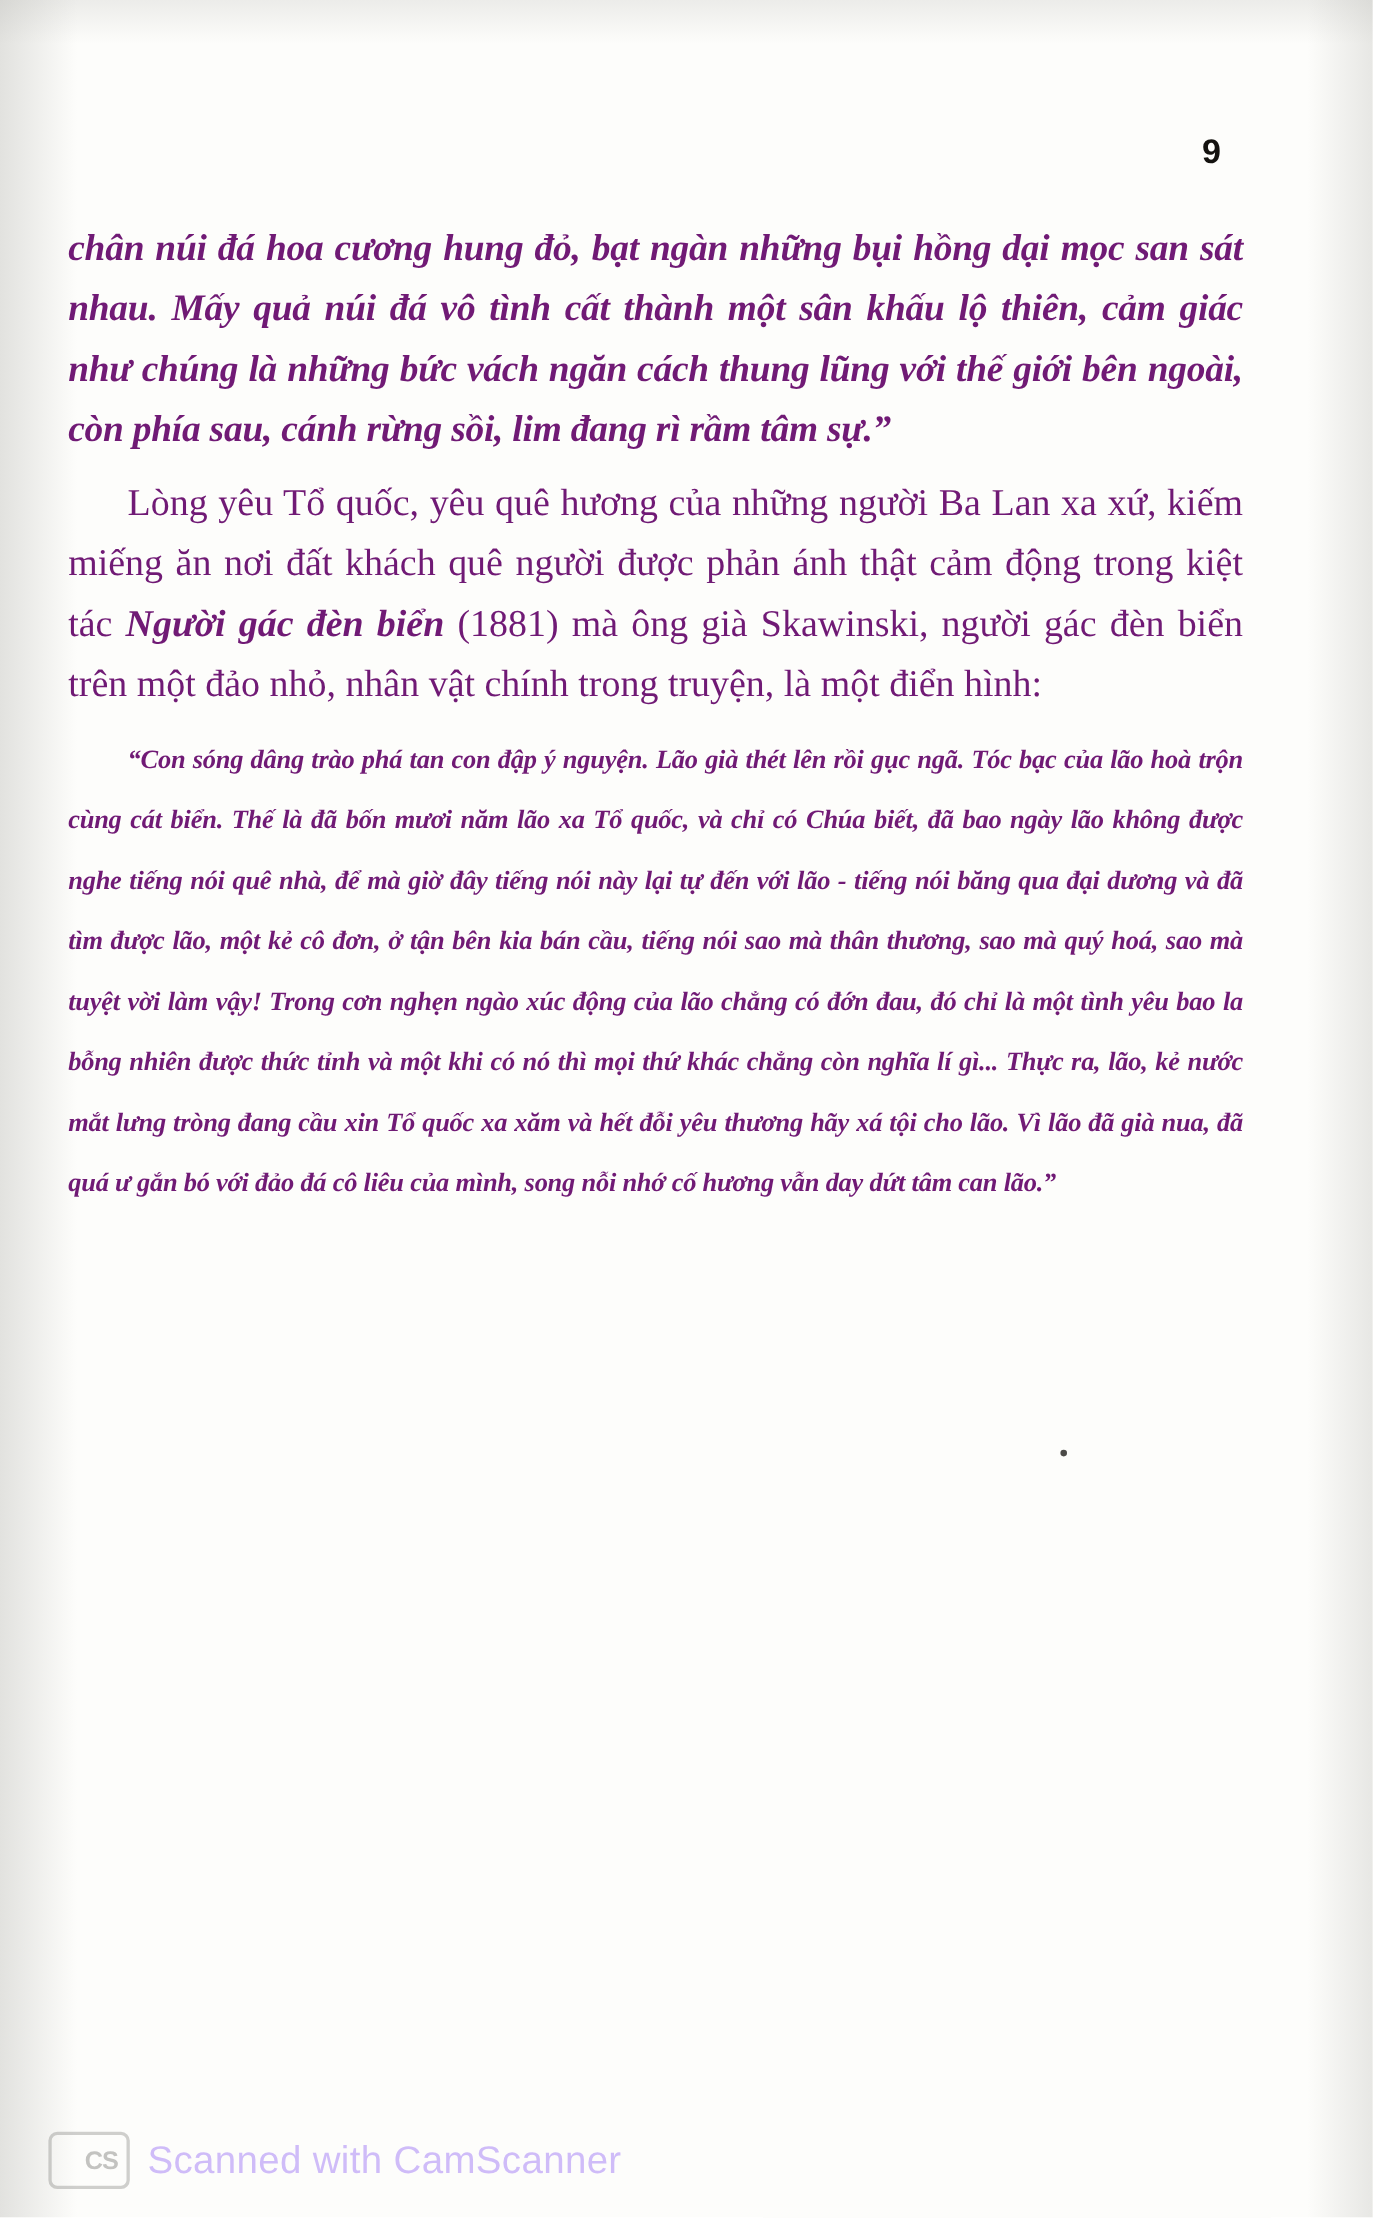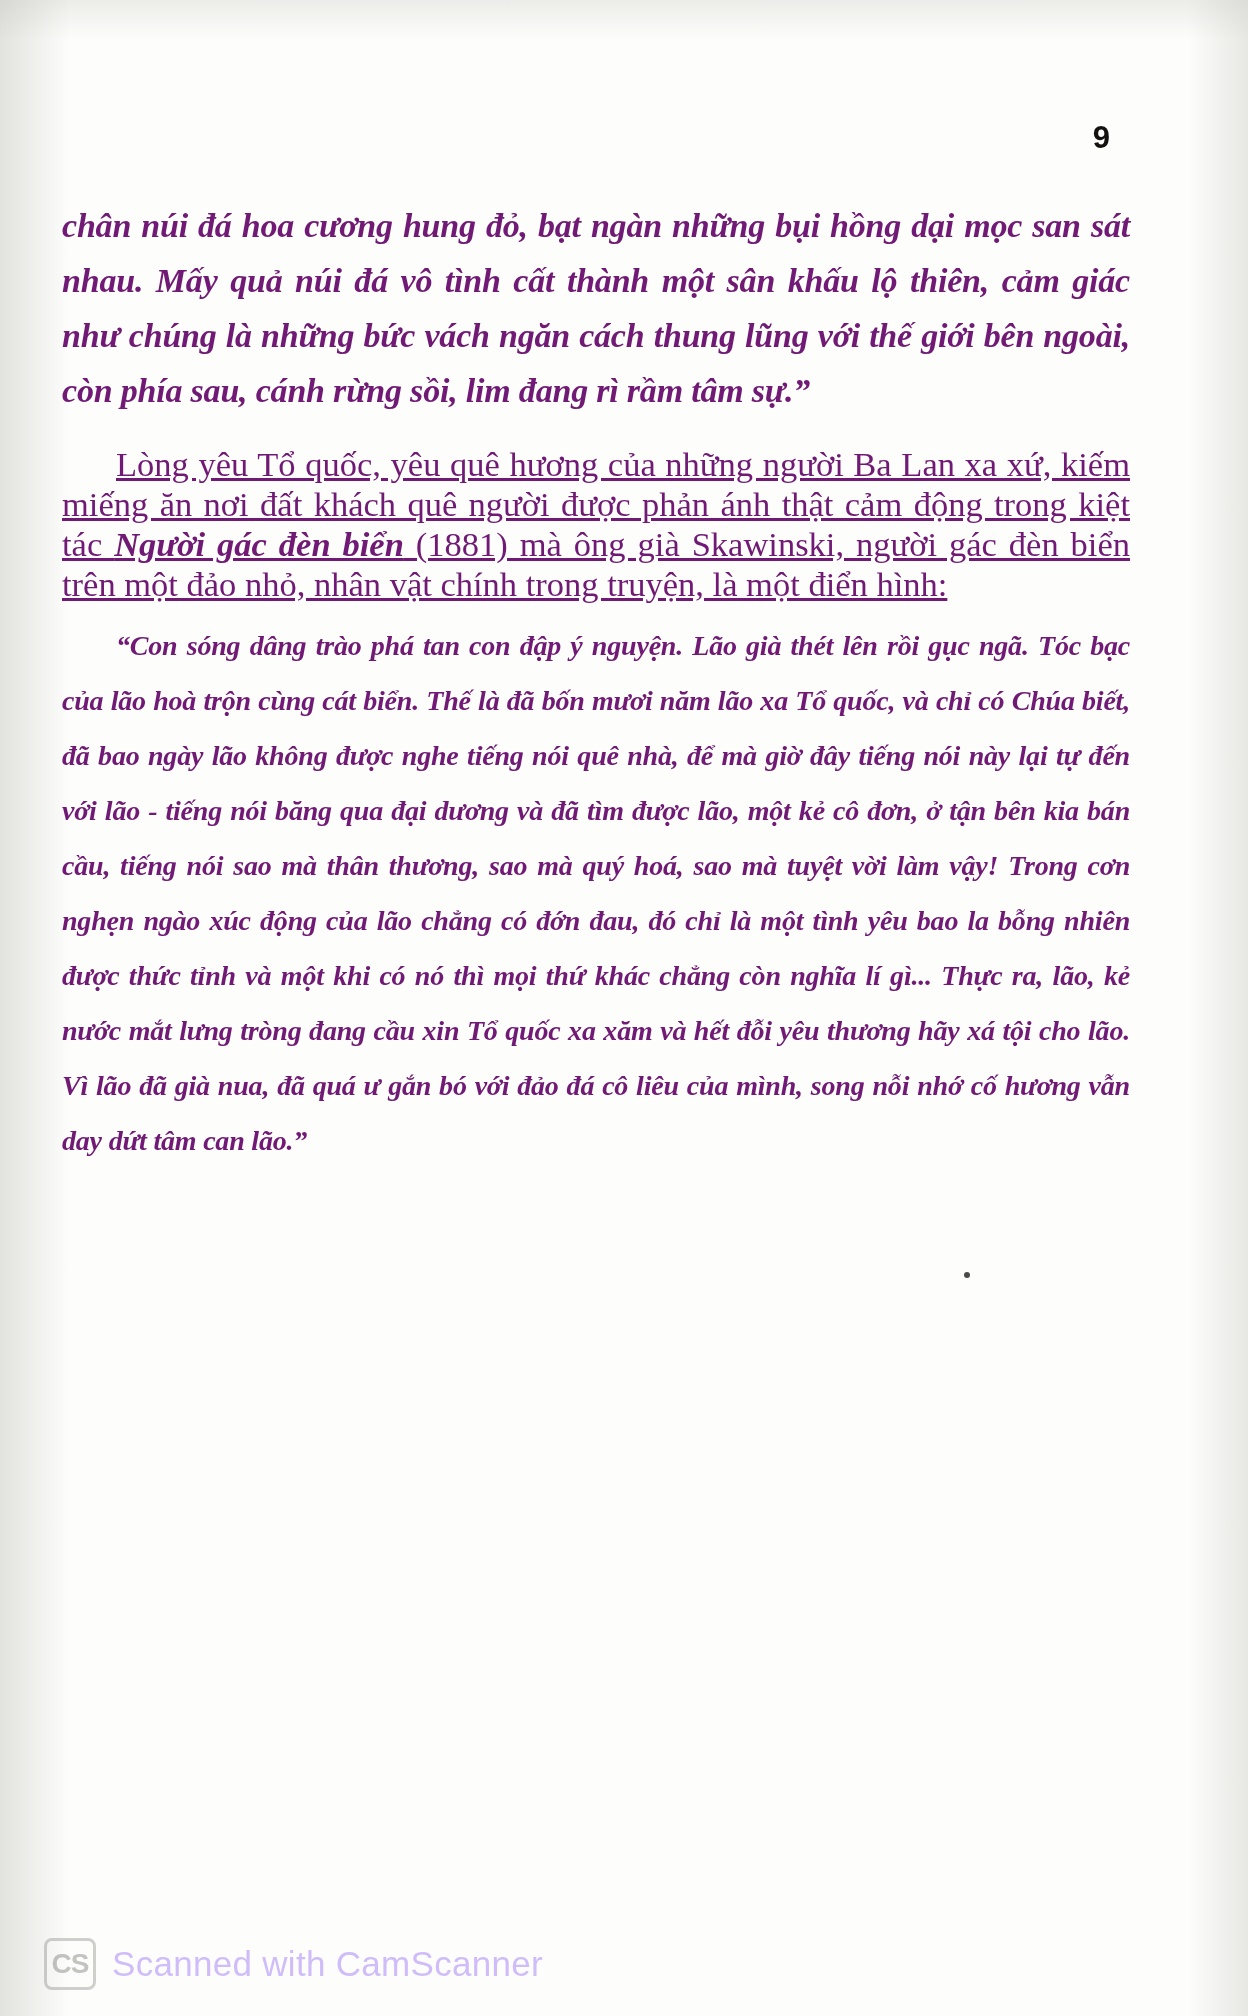--- a/index.html
+++ b/index.html
@@ -72,35 +72,34 @@
     line-height: 55px;
     text-align: justify;
     letter-spacing: -0.2px;
   }
   .para-italic.first-quote {
     text-indent: 0;
   }
 
   .para-roman {
     font-size: 34.5px;
-    line-height: 40px;
+    line-height: 55px;
     text-align: justify;
     text-indent: 54px;
-    margin-top: 26px;
-    text-decoration: underline;
+    margin-top: 12px;
   }
   .para-roman .bi {
     font-style: italic;
     font-weight: bold;
   }
 
   .quote-block {
     font-style: italic;
     font-weight: bold;
-    font-size: 28px;
+    font-size: 24px;
     line-height: 55px;
     text-align: justify;
     text-indent: 54px;
     margin-top: 14px;
     letter-spacing: -0.2px;
   }
 
   .para-last {
     font-size: 34.5px;
     line-height: 55px;
@@ -133,25 +132,26 @@
     pointer-events: none;
   }
   .cs-badge {
     width: 46px;
     height: 46px;
     border: 3px solid #8b8b88;
     border-radius: 8px;
     color: #6d6d6a;
     font-family: "Liberation Sans", sans-serif;
     font-weight: bold;
-    font-size: 28px;
+    font-size: 23px;
     display: flex;
     align-items: center;
     justify-content: center;
     letter-spacing: -1px;
+    padding-left: 22px;
   }
   .cs-text {
     font-family: "Liberation Sans", sans-serif;
     font-size: 35px;
     color: #8b5cf6;
     letter-spacing: 0.3px;
   }
 </style>
 </head>
 <body>

